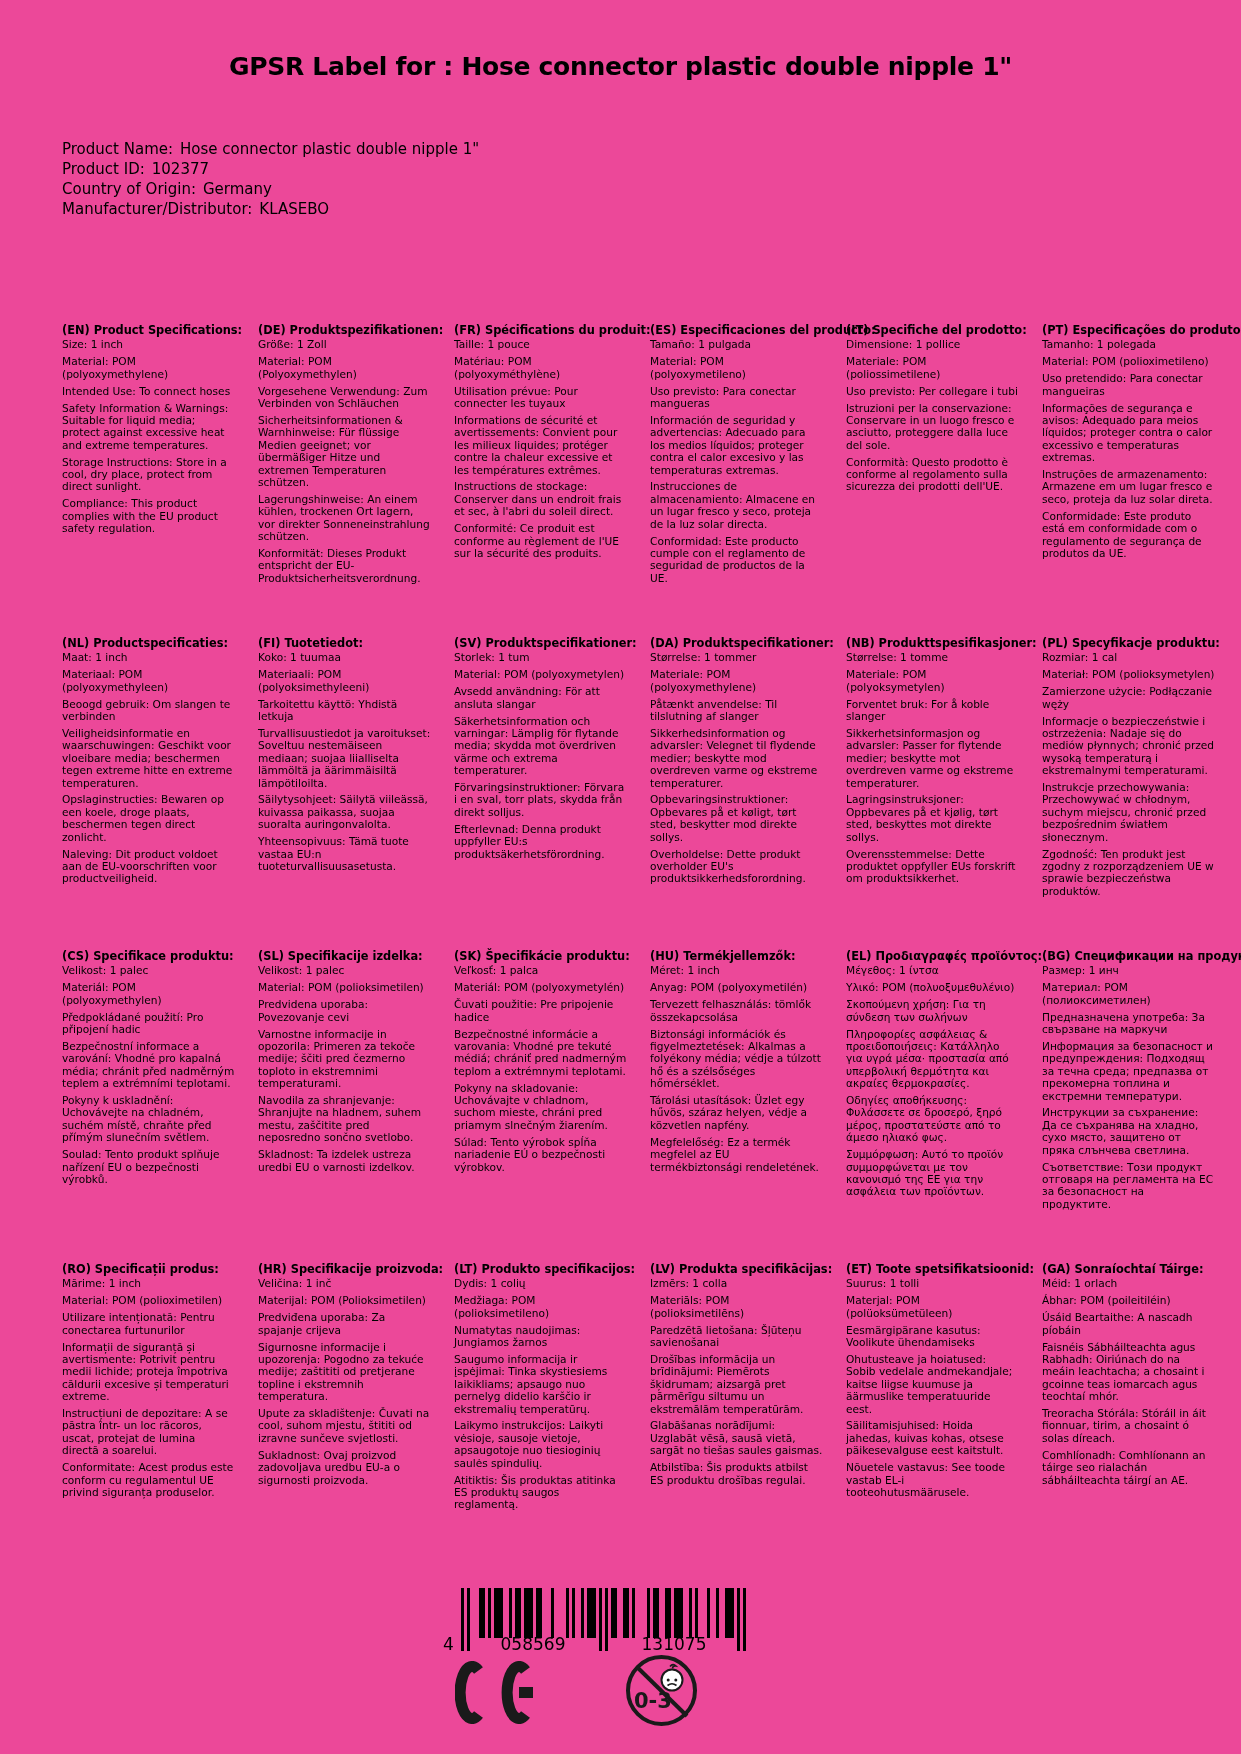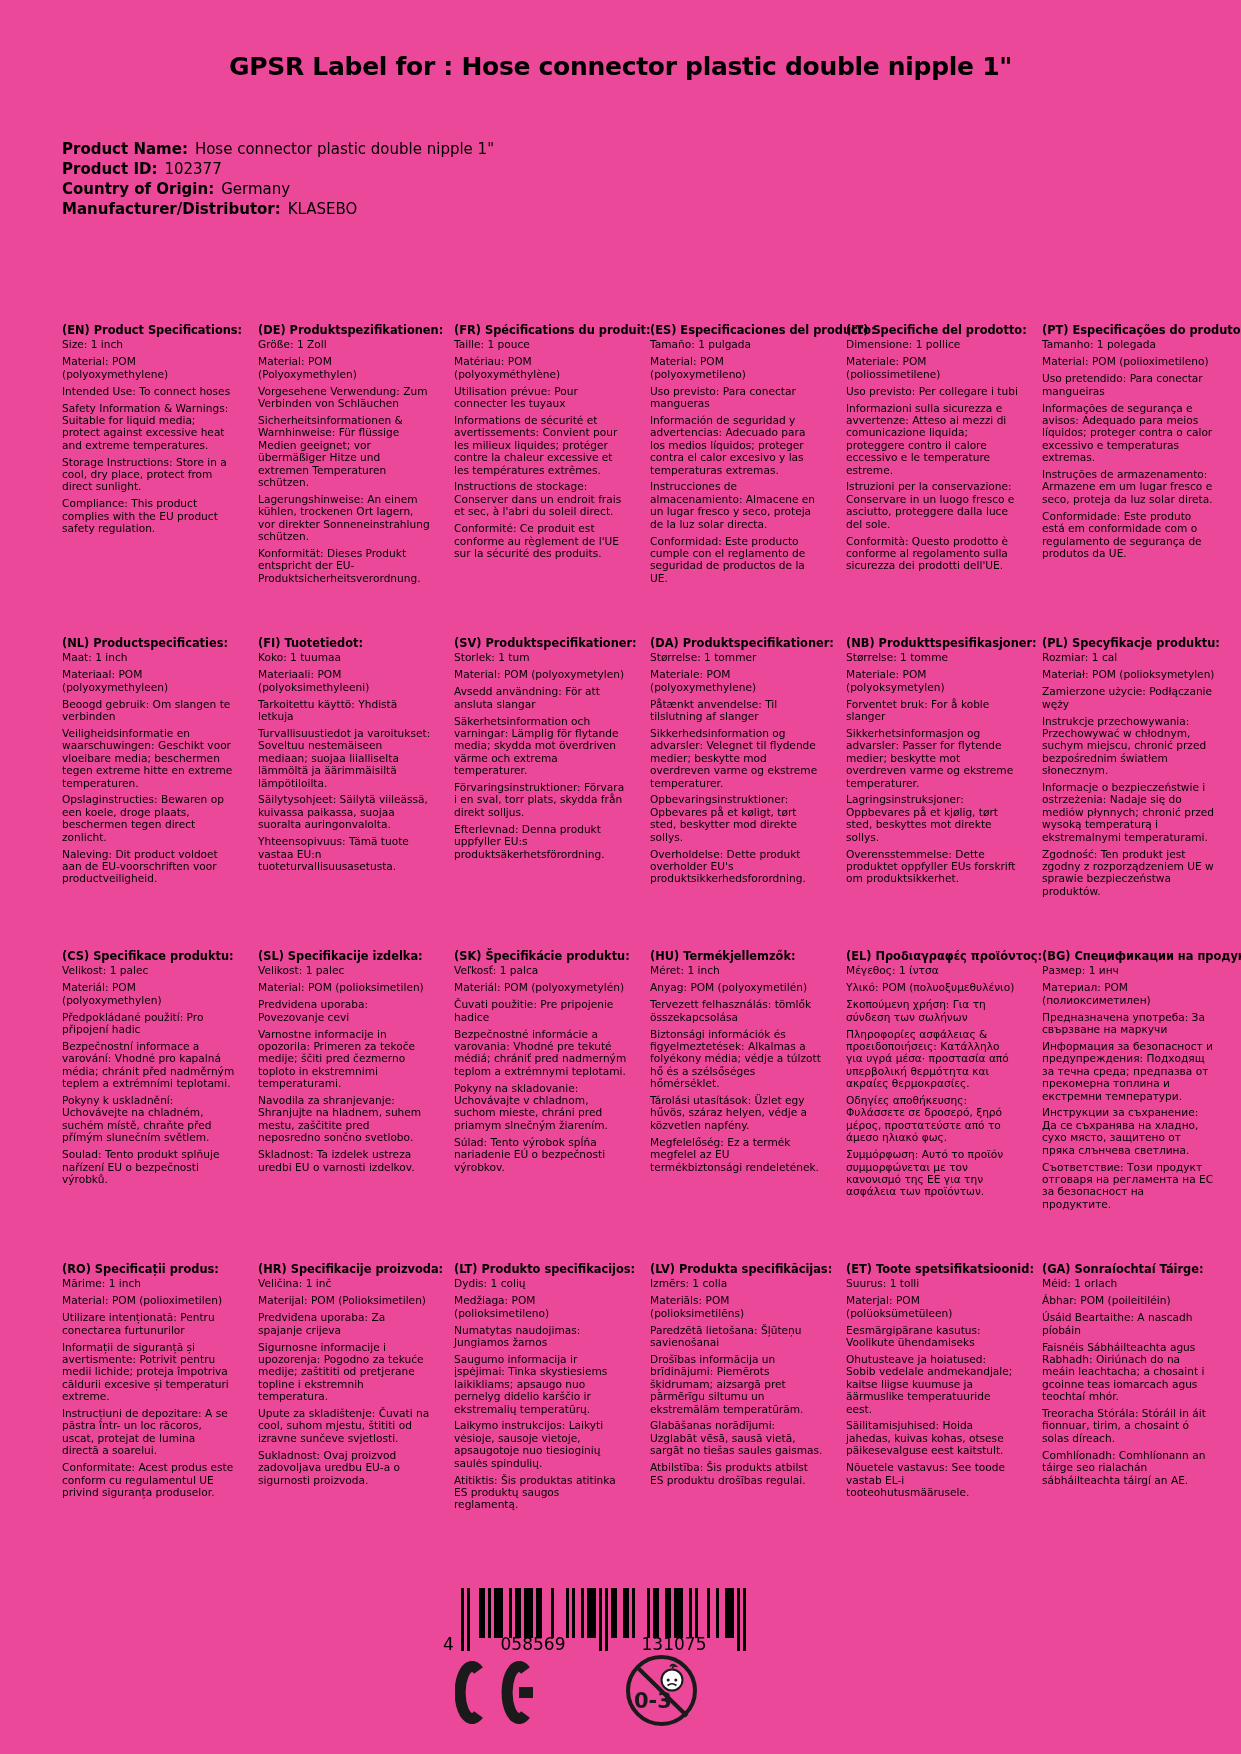--- a/index.html
+++ b/index.html
@@ -2,21 +2,21 @@
 <html><head>
 <meta charset="utf-8">
 <style>
   html,body{margin:0;padding:0;background:#fff}
   .page{position:relative;width:1241px;height:1754px;background:#ec4899;
         font-family:"DejaVu Sans","Liberation Sans",sans-serif;color:#000;overflow:hidden}
   .title{position:absolute;top:52px;left:0;width:100%;text-align:center;
          font-size:25px;font-weight:bold;letter-spacing:-0.3px}
   .info{position:absolute;top:139px;left:62px;font-size:15px;line-height:20px}
   .info-row{white-space:nowrap}
-  .lbl{font-weight:bold}
+  .lbl{font-weight:normal}
   .val{margin-left:7px}
   .grid{position:absolute;top:312px;left:62px;display:grid;
         grid-template-columns:repeat(6,196px);grid-auto-rows:313px;align-items:start}
   .spec{width:173px;font-size:10.6px;line-height:12.4px;overflow:visible}
   .spec-h{font-weight:bold;font-size:11.4px;white-space:nowrap;margin:12px 0 2px 0}
   .spec p{margin:0 0 4.5px 0}
   .barcode{position:absolute;left:441px;top:1588px}
   .bc-text{font-family:"DejaVu Sans","Liberation Sans",sans-serif;font-size:17px}
   .ce{position:absolute;left:455px;top:1661px}
   .age{position:absolute;left:625px;top:1654px}
@@ -71,21 +71,20 @@
       <p>Uso previsto: Para conectar mangueras</p>
       <p>Información de seguridad y advertencias: Adecuado para los medios líquidos; proteger contra el calor excesivo y las temperaturas extremas.</p>
       <p>Instrucciones de almacenamiento: Almacene en un lugar fresco y seco, proteja de la luz solar directa.</p>
       <p>Conformidad: Este producto cumple con el reglamento de seguridad de productos de la UE.</p>
     </div>
     <div class="spec">
       <div class="spec-h">(IT) Specifiche del prodotto:</div>
       <p>Dimensione: 1 pollice</p>
       <p>Materiale: POM (poliossimetilene)</p>
       <p>Uso previsto: Per collegare i tubi</p>
-      <p>Informazioni sulla sicurezza e avvertenze: Atteso ai mezzi di comunicazione liquida; proteggere contro il calore eccessivo e le temperature estreme.</p>
       <p>Istruzioni per la conservazione: Conservare in un luogo fresco e asciutto, proteggere dalla luce del sole.</p>
       <p>Conformità: Questo prodotto è conforme al regolamento sulla sicurezza dei prodotti dell'UE.</p>
     </div>
     <div class="spec">
       <div class="spec-h">(PT) Especificações do produto:</div>
       <p>Tamanho: 1 polegada</p>
       <p>Material: POM (polioximetileno)</p>
       <p>Uso pretendido: Para conectar mangueiras</p>
       <p>Informações de segurança e avisos: Adequado para meios líquidos; proteger contra o calor excessivo e temperaturas extremas.</p>
       <p>Instruções de armazenamento: Armazene em um lugar fresco e seco, proteja da luz solar direta.</p>
@@ -135,22 +134,22 @@
       <p>Forventet bruk: For å koble slanger</p>
       <p>Sikkerhetsinformasjon og advarsler: Passer for flytende medier; beskytte mot overdreven varme og ekstreme temperaturer.</p>
       <p>Lagringsinstruksjoner: Oppbevares på et kjølig, tørt sted, beskyttes mot direkte sollys.</p>
       <p>Overensstemmelse: Dette produktet oppfyller EUs forskrift om produktsikkerhet.</p>
     </div>
     <div class="spec">
       <div class="spec-h">(PL) Specyfikacje produktu:</div>
       <p>Rozmiar: 1 cal</p>
       <p>Materiał: POM (polioksymetylen)</p>
       <p>Zamierzone użycie: Podłączanie węży</p>
+      <p>Informacje o bezpieczeństwie i ostrzeżenia: Nadaje się do mediów płynnych; chronić przed wysoką temperaturą i ekstremalnymi temperaturami.</p>
       <p>Instrukcje przechowywania: Przechowywać w chłodnym, suchym miejscu, chronić przed bezpośrednim światłem słonecznym.</p>
-      <p>Informacje o bezpieczeństwie i ostrzeżenia: Nadaje się do mediów płynnych; chronić przed wysoką temperaturą i ekstremalnymi temperaturami.</p>
       <p>Zgodność: Ten produkt jest zgodny z rozporządzeniem UE w sprawie bezpieczeństwa produktów.</p>
     </div>
 
     <div class="spec">
       <div class="spec-h">(CS) Specifikace produktu:</div>
       <p>Velikost: 1 palec</p>
       <p>Materiál: POM (polyoxymethylen)</p>
       <p>Předpokládané použití: Pro připojení hadic</p>
       <p>Bezpečnostní informace a varování: Vhodné pro kapalná média; chránit před nadměrným teplem a extrémními teplotami.</p>
       <p>Pokyny k uskladnění: Uchovávejte na chladném, suchém místě, chraňte před přímým slunečním světlem.</p>

